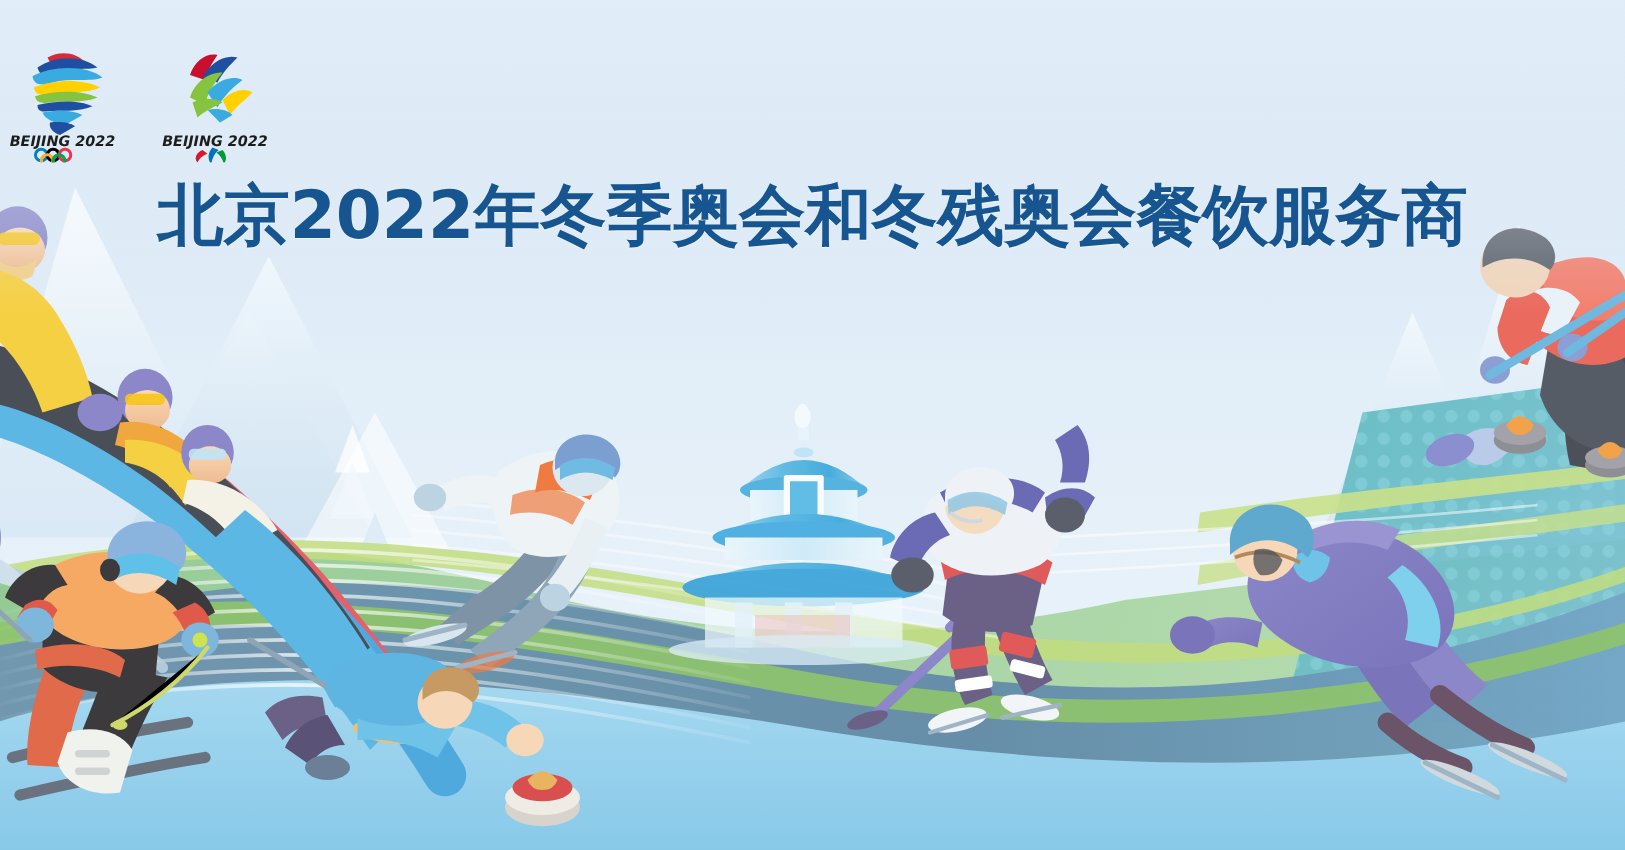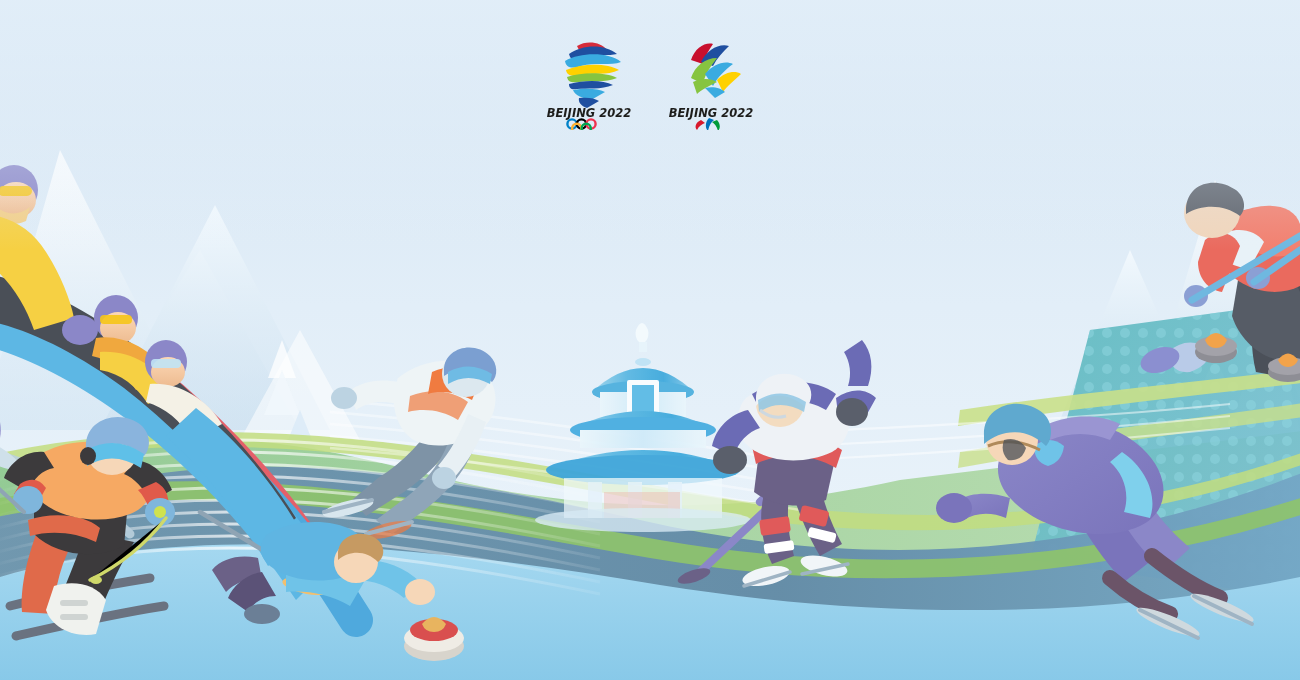--- a/index.html
+++ b/index.html
@@ -10,21 +10,21 @@
     width:1300px;height:680px;
     overflow:hidden;
     background:linear-gradient(180deg,#d6e6f4 0%,#dfecf7 35%,#eaf3fa 60%,#e9f4fb 100%);
   }
   .layer{position:absolute;left:0;top:0;width:1300px;height:680px;}
   .layer svg{display:block;width:1300px;height:680px;}
 
   
   #logo-row{
     position:absolute;left:0;top:30px;width:1300px;height:105px;
-    display:flex;justify-content:center;align-items:flex-start;gap:22px;
+    display:flex;align-items:flex-start;gap:22px;
     z-index:40;
   }
   .emblem{width:100px;height:100px;position:relative;}
   .emblem svg{display:block;width:100px;height:100px;}
 
   
   #title{
     position:absolute;left:0;top:146px;width:1300px;
     text-align:center;
     z-index:45;
@@ -491,14 +491,15 @@
         <g>
           <path d="M40 90 C 35 92, 33 97, 36 100 C 38 96, 41 94, 44 93 Z" fill="#d7192d"></path>
           <path d="M48 88 C 44 92, 44 98, 47 101 C 48 96, 50 92, 53 90 Z" fill="#0072bc"></path>
           <path d="M56 90 C 59 93, 60 98, 57 101 C 56 97, 54 94, 51 92 Z" fill="#009b3a"></path>
         </g>
       </svg>
     </div>
 
   </div>
 
+  <div id="title">北京2022年冬季奥会和冬残奥会餐饮服务商</div>
 
 </div>
 
 </body></html>

